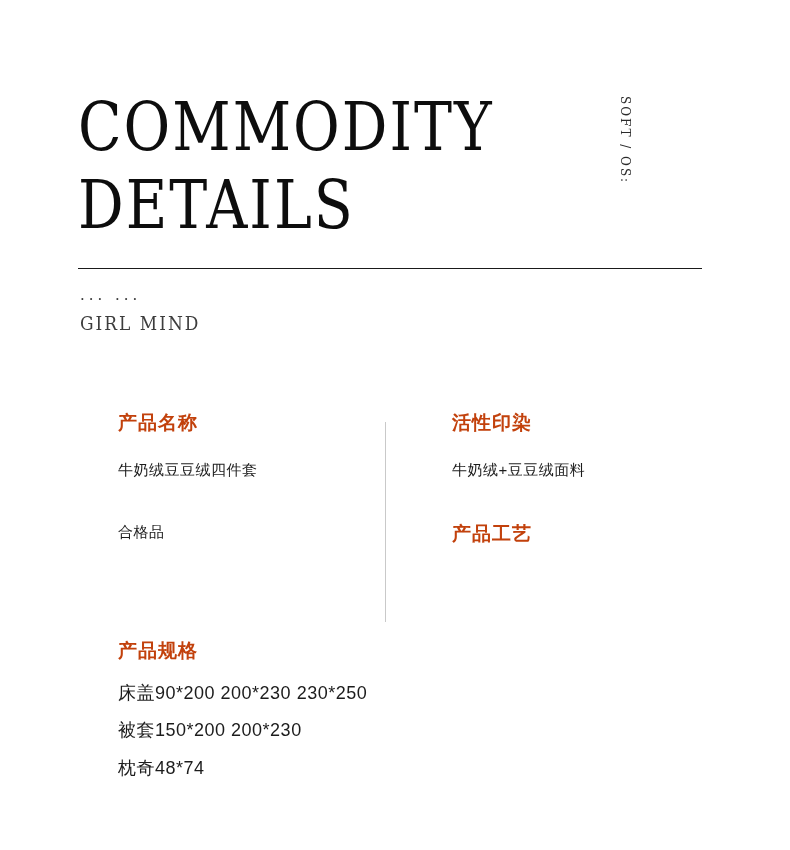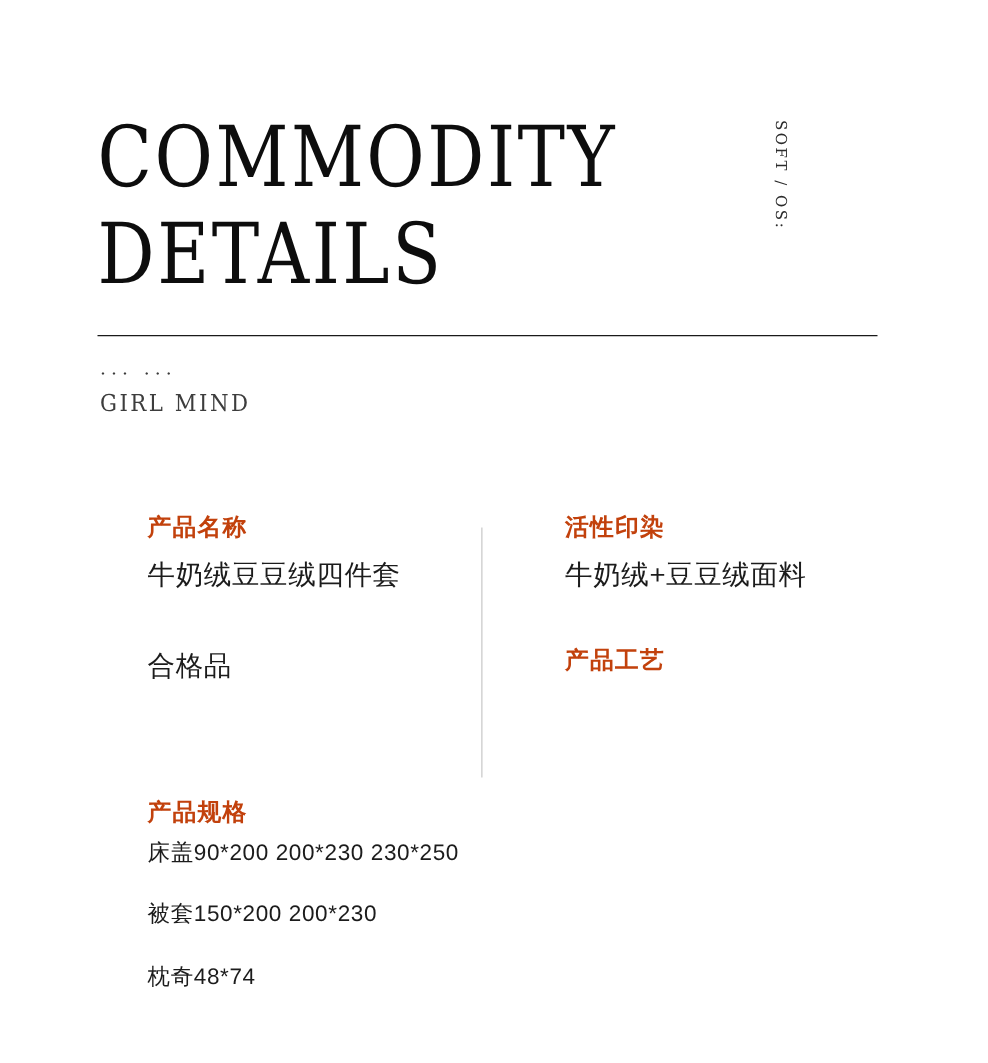--- a/index.html
+++ b/index.html
@@ -128,38 +128,38 @@
   }
 
   .spec-title {
     font-size: 19px;
     font-weight: bold;
     color: #c2410c;
     letter-spacing: 1px;
     line-height: 1.4;
   }
   .spec-value {
-    font-size: 22px;
+    font-size: 15px;
     color: #1c1c1c;
     letter-spacing: 0.5px;
     line-height: 1.5;
-    margin-top: 6px;
+    margin-top: 22px;
   }
   .spec-block + .spec-block {
     margin-top: 40px;
   }
   .size-line {
     font-size: 18px;
     color: #1c1c1c;
     letter-spacing: 0.5px;
     line-height: 1.55;
-    margin-top: 4px;
+    margin-top: 15px;
   }
   .size-line + .size-line {
-    margin-top: 22px;
+    margin-top: 10px;
   }
 </style>
 </head>
 <body>
 
 <div class="page">
 
   <div class="headline">
     <div class="headline-line l1">COMMODITY</div>
     <div class="headline-line l2">DETAILS</div>

